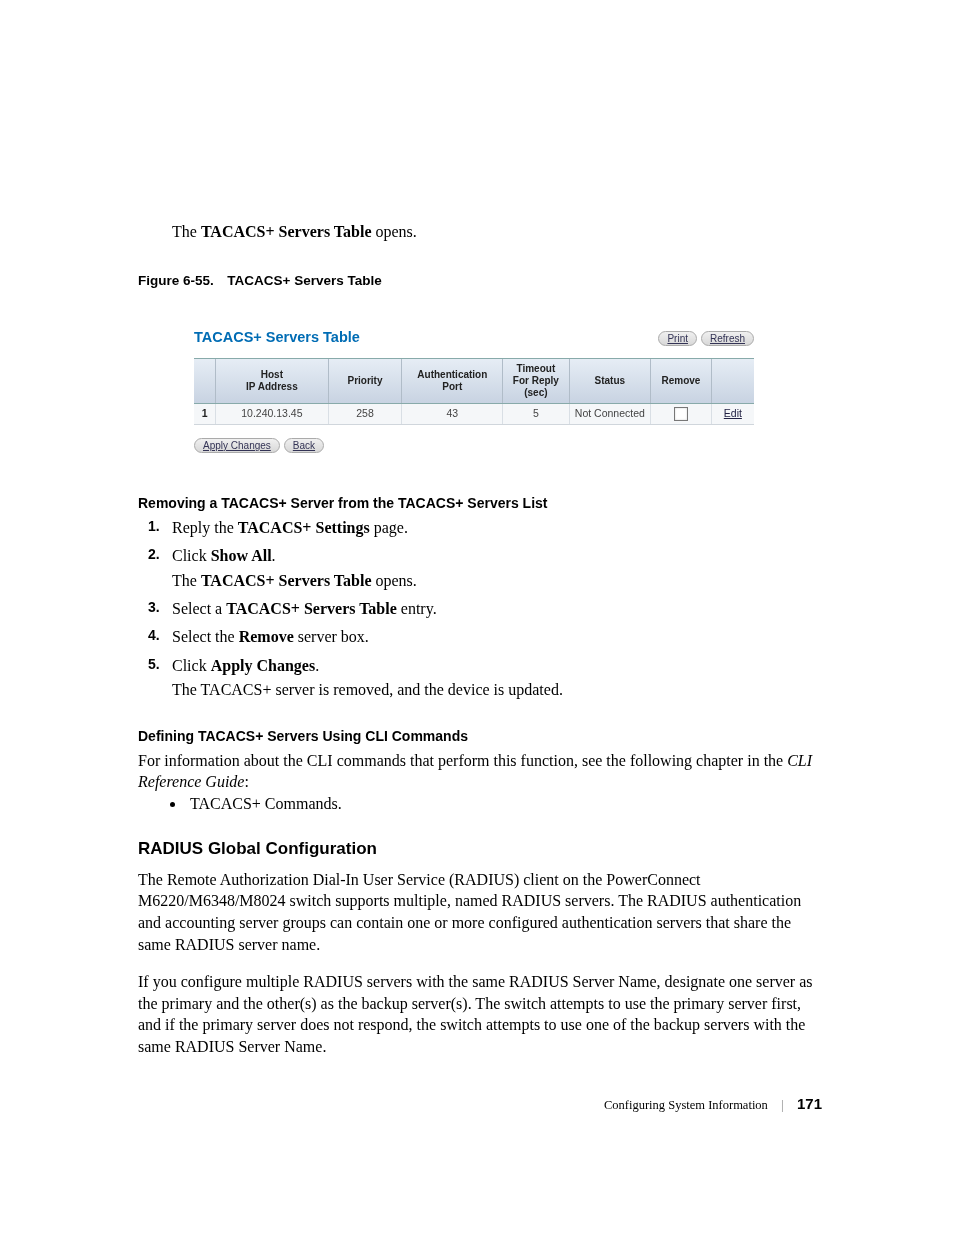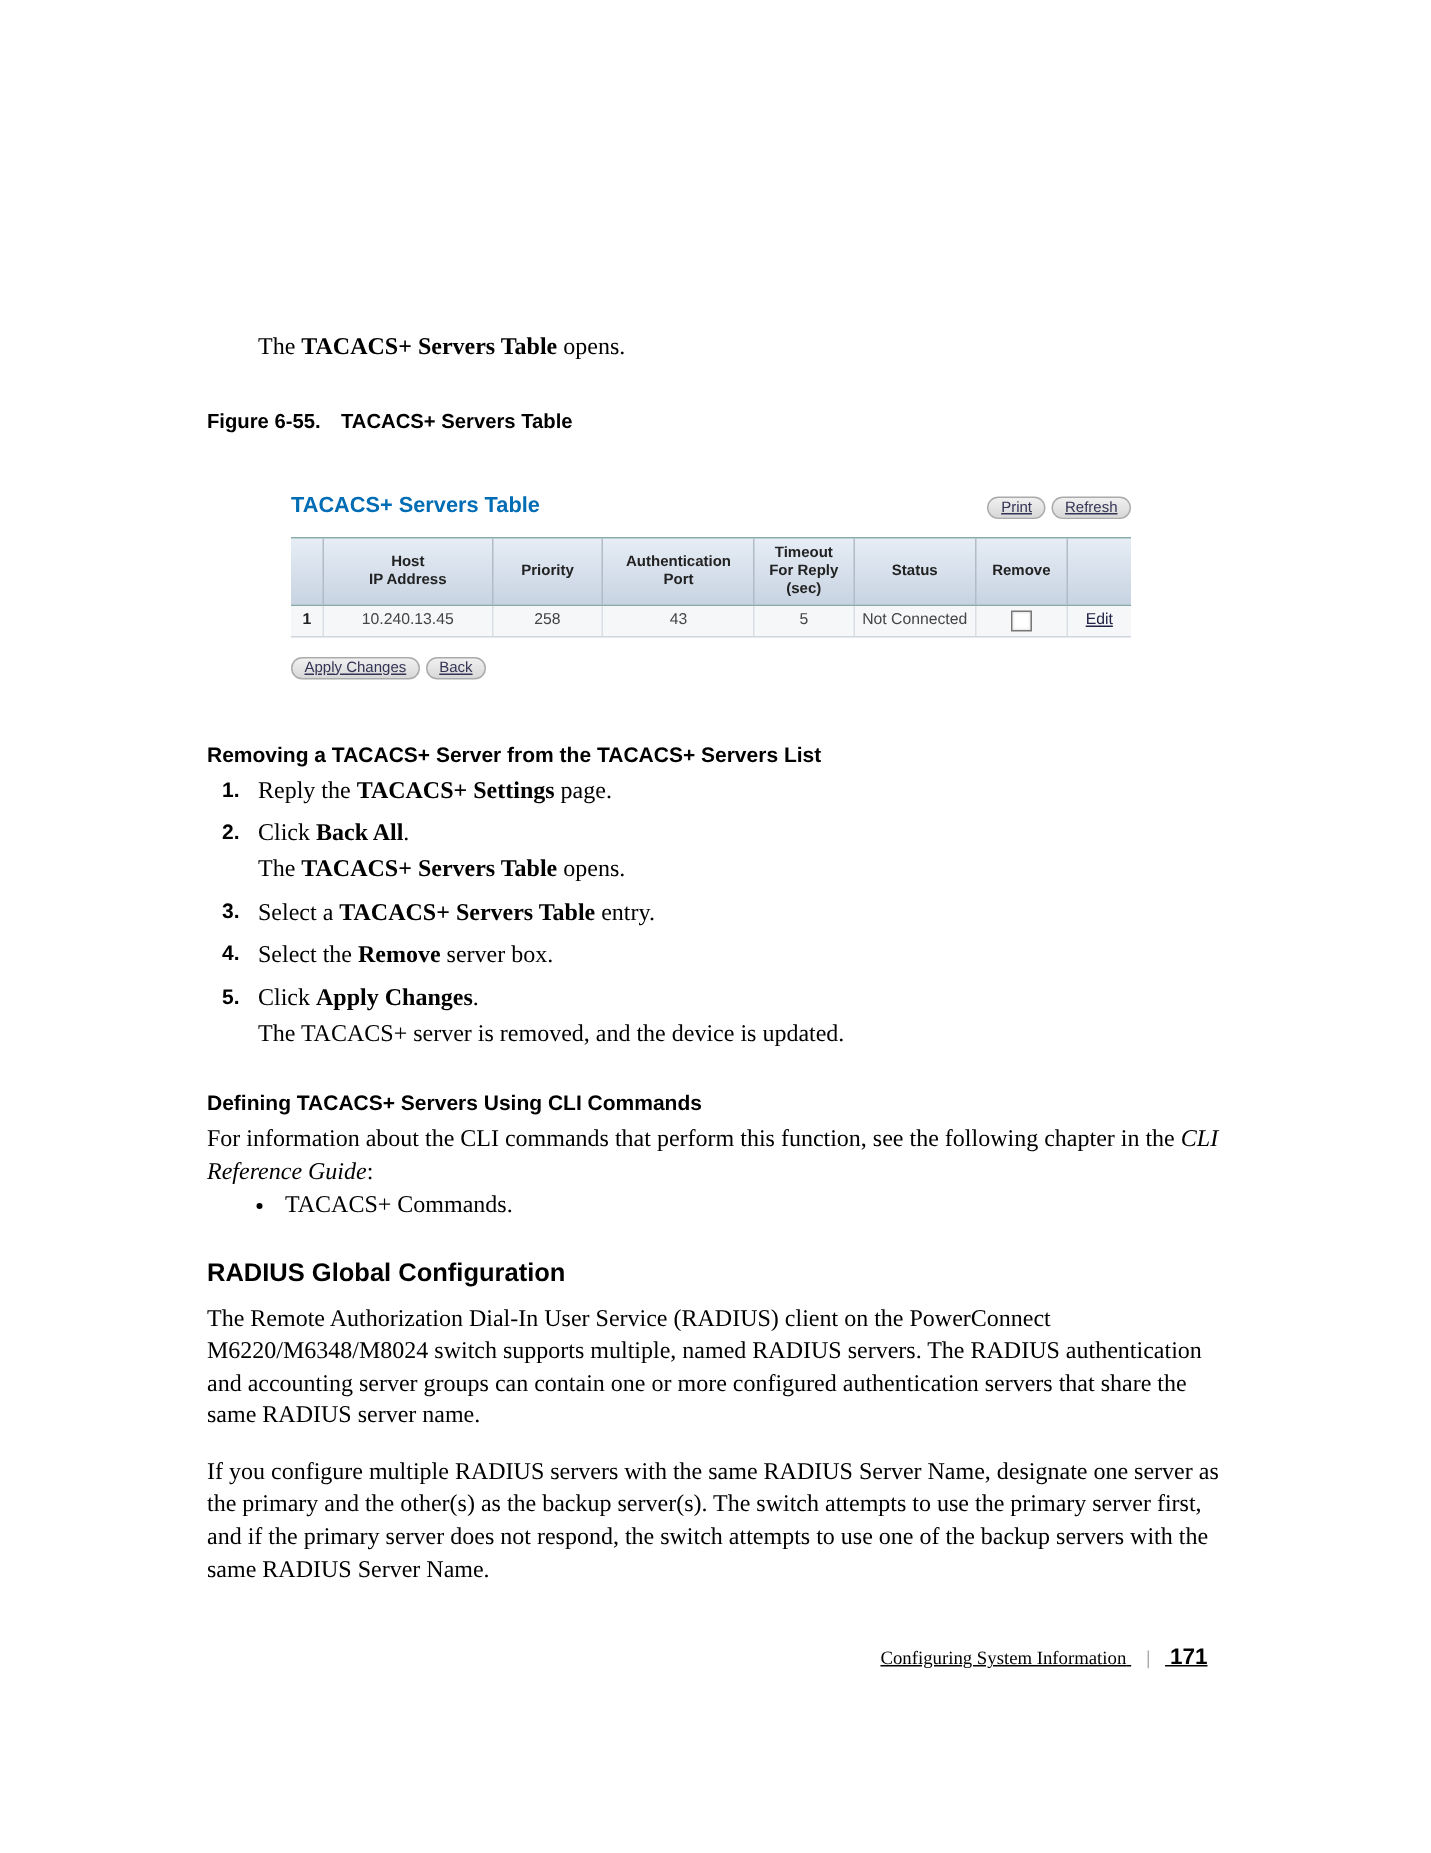--- a/index.html
+++ b/index.html
@@ -166,24 +166,23 @@
   margin: 2px 0 0 48px;
   padding: 0;
   font-size: 16px;
 }
 ul.bullets li { padding-left: 4px; margin-top: 2px; }
 .para { margin-top: 10px; font-size: 16px; line-height: 1.35; }
 .italic { font-style: italic; }
 .footer {
   position: absolute;
   bottom: 122px;
-  right: 149px;
+  right: 132px;
   font-size: 13px;
   font-family: Georgia, serif;
-  text-decoration: underline;
 }
 .footer .section-name {
   font-size: 12.5px;
 }
 .footer .divider {
   color: #888;
   padding: 0 10px;
 }
 .footer .page-num {
   font-family: Arial, Helvetica, sans-serif;
@@ -251,21 +250,21 @@
 
   <p class="section-head">Removing a TACACS+ Server from the TACACS+ Servers List</p>
 
   <ol class="steps">
     <li>
       <span class="step-num">1.</span>
       <span class="step-body"><span>Reply the </span><strong>TACACS+ Settings</strong><span> page.</span></span>
     </li>
     <li>
       <span class="step-num">2.</span>
-      <span class="step-body"><span>Click </span><strong>Back All</strong><span>.</span></span>
+      <span class="step-body"><span>Click </span><strong>Show All</strong><span>.</span></span>
       <div class="followup"><span>The </span><strong>TACACS+ Servers Table</strong><span> opens.</span></div>
     </li>
     <li>
       <span class="step-num">3.</span>
       <span class="step-body"><span>Select a </span><strong>TACACS+ Servers Table</strong><span> entry.</span></span>
     </li>
     <li>
       <span class="step-num">4.</span>
       <span class="step-body"><span>Select the </span><strong>Remove</strong><span> server box.</span></span>
     </li>

